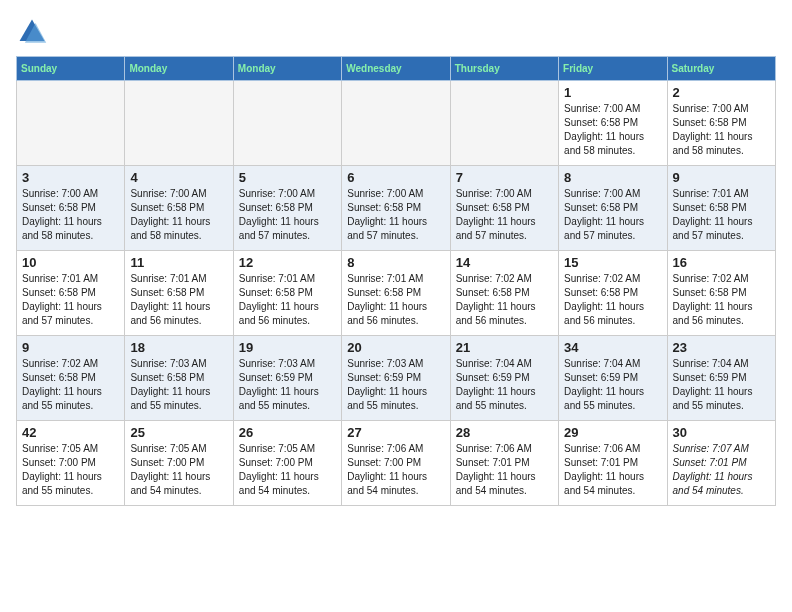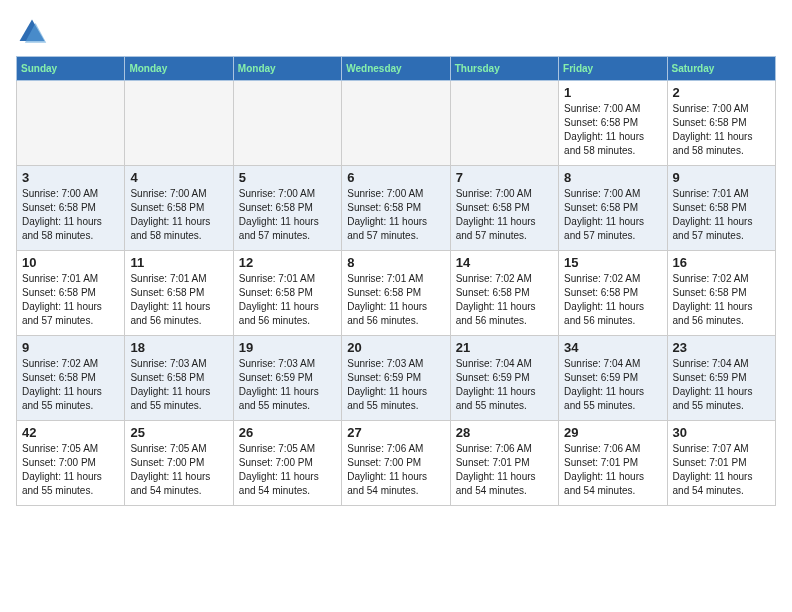--- a/index.html
+++ b/index.html
@@ -345,21 +345,21 @@
           </td>
           <td>
             <span class="day-num">29</span>
             <div class="day-info" style="white-space: pre-line;">Sunrise: 7:06 AM
 Sunset: 7:01 PM
 Daylight: 11 hours
 and 54 minutes.</div>
           </td>
           <td>
             <span class="day-num">30</span>
-            <div class="day-info" style="white-space: pre-line;">Sunrise: 7:07 AM
+            <div class="day-info" style="white-space: pre-line; font-style: italic;">Sunrise: 7:07 AM
 Sunset: 7:01 PM
 Daylight: 11 hours
 and 54 minutes.</div>
           </td>
         </tr>
       </tbody>
   </table>
 </div>
 
 </body></html>

